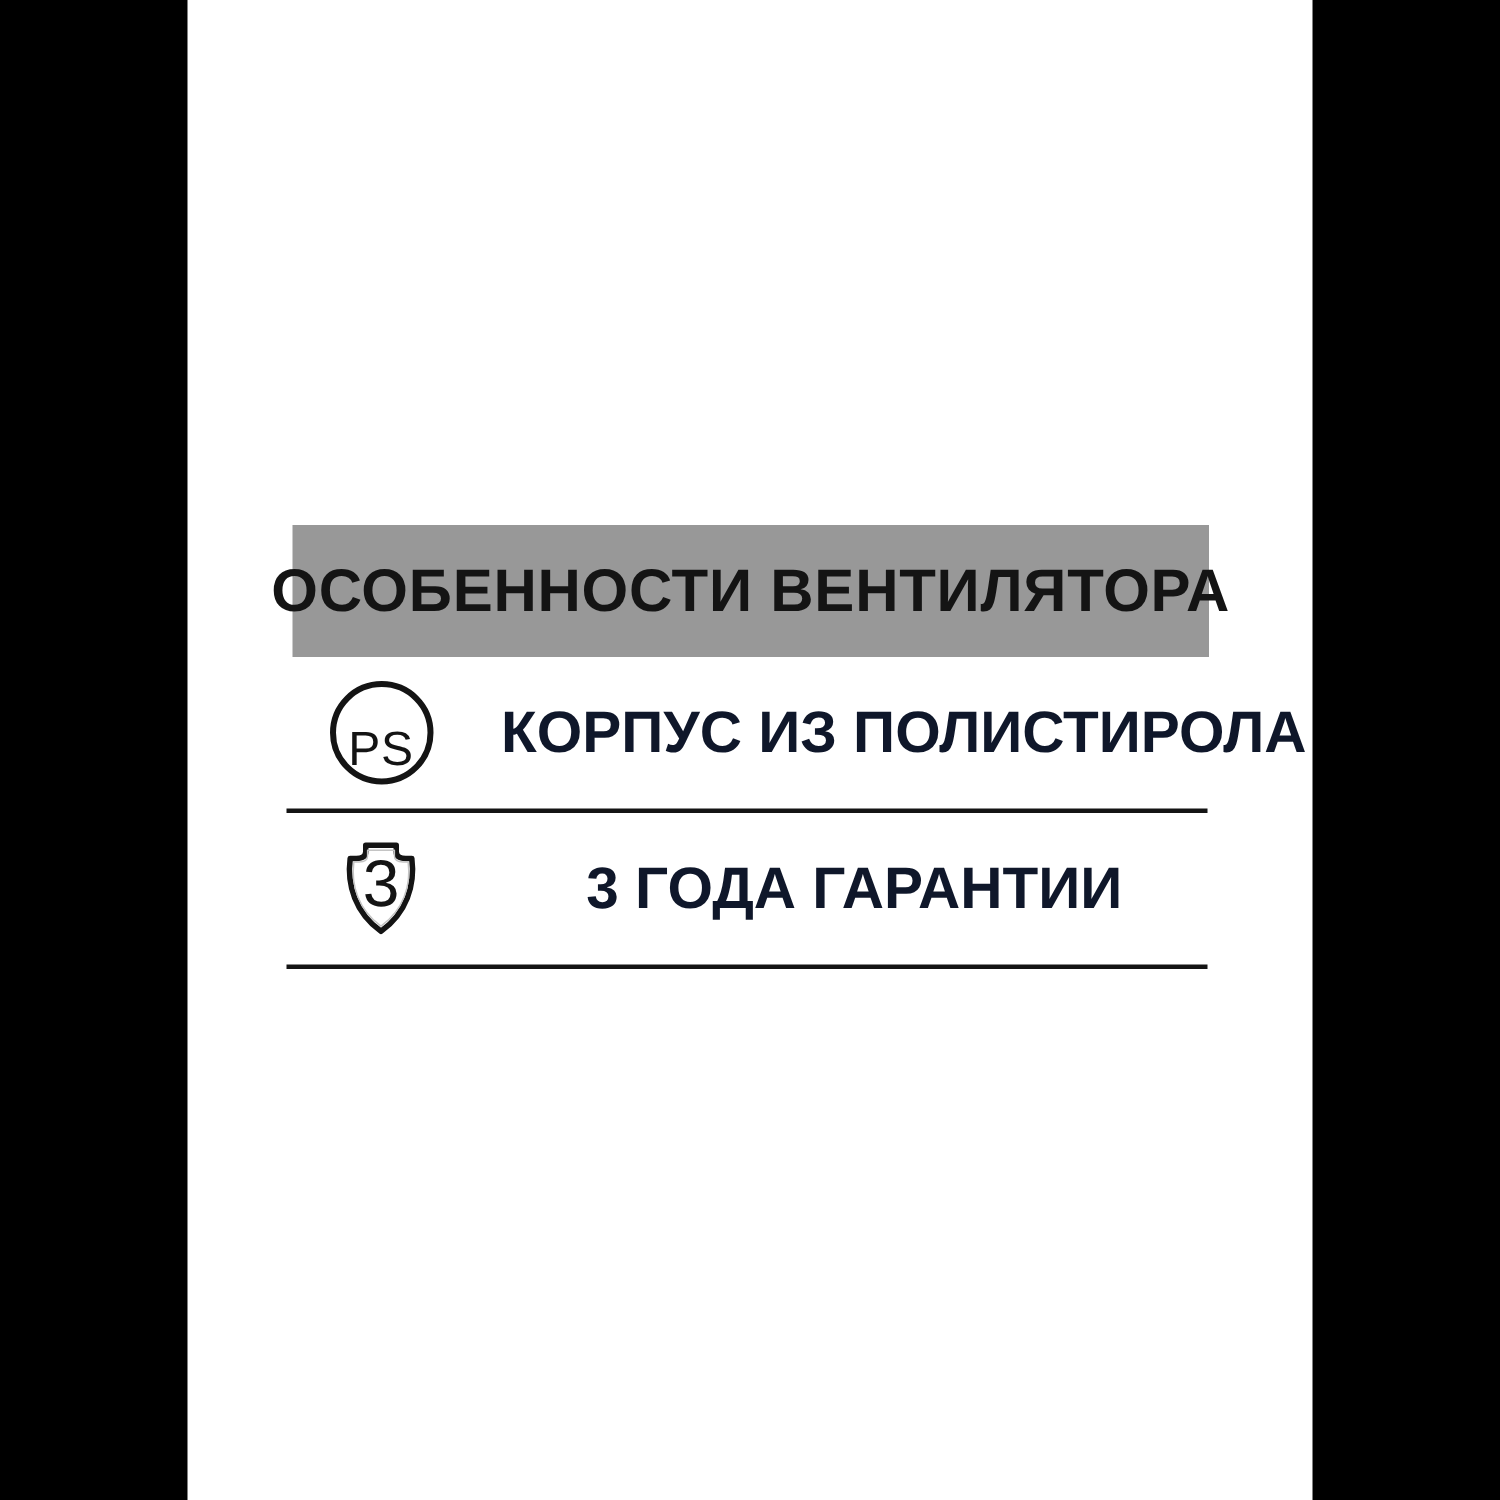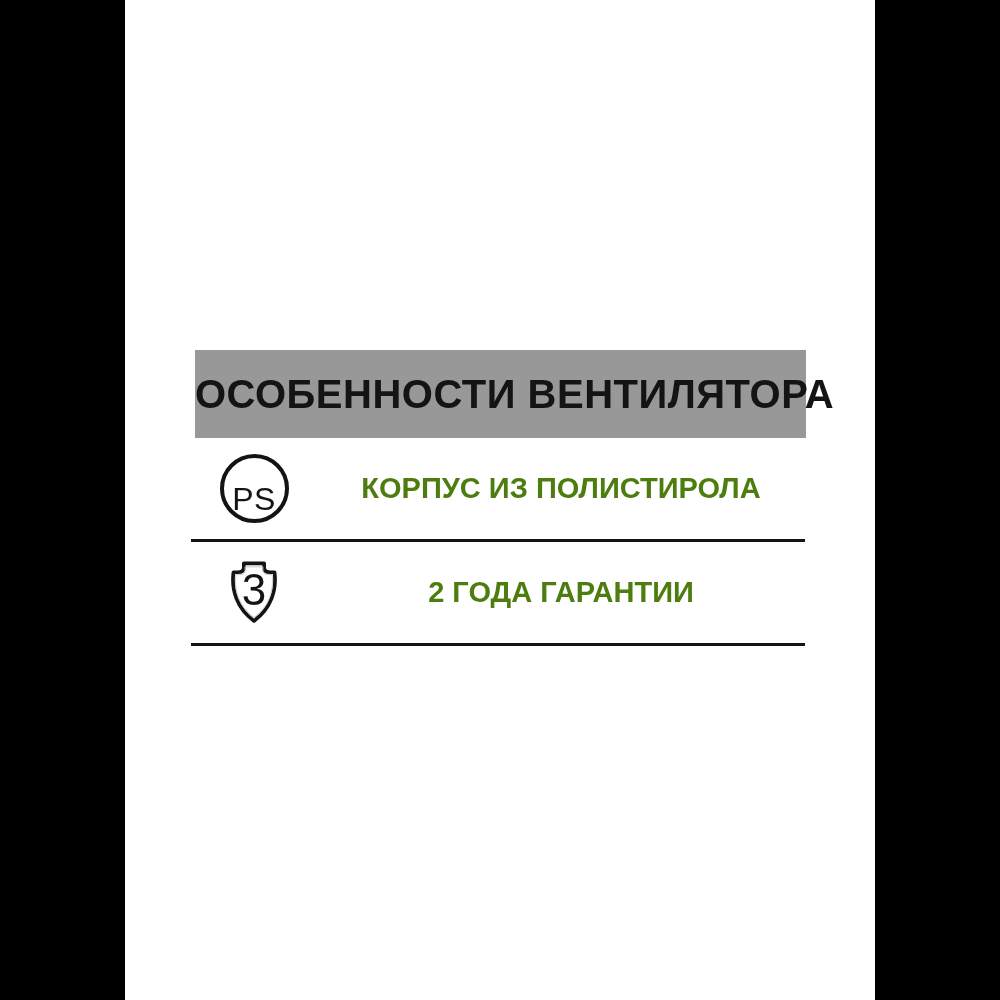--- a/index.html
+++ b/index.html
@@ -25,20 +25,21 @@
   }
   .header-bar {
     position: absolute;
     left: 70px;               
     top: 350px;
     width: 611px;
     height: 88px;
     background: #989898;
     display: flex;
     align-items: center;
+    justify-content: center;
   }
   .header-bar h1 {
     margin: 0;
     font-size: 40px;
     font-weight: 700;
     color: #141414;
     letter-spacing: 0.5px;
     white-space: nowrap;
   }
   .features {
@@ -59,24 +60,25 @@
     flex: 0 0 126px;
     display: flex;
     align-items: center;
     justify-content: center;
   }
   .label-col {
     flex: 1;
     text-align: center;
   }
   .feature-label {
-    font-size: 29px;
+    font-size: 39px;
     font-weight: 700;
-    color: #4d7c0f;
+    color: #0f172a;
     white-space: nowrap;
+    margin-left: 17px;
   }
   
   .ps-circle {
     box-sizing: border-box;
     width: 69px;
     height: 69px;
     border: 4px solid #141414;
     border-radius: 50%;
     display: flex;
     align-items: flex-end;
@@ -139,19 +141,19 @@
         <div class="icon-col">
           <div class="shield-wrap">
             <svg width="62" height="68" viewBox="0 0 64 70">
               <path d="M21.5 4.5 H42.5 V9 C42.5 12.1 44.8 13.6 49 13.6 H53.2 C55.6 32 49.6 51 32 63.8 C14.4 51 8.4 32 10.8 13.6 H15 C19.2 13.6 21.5 12.1 21.5 9 Z" fill="#ffffff" stroke="#141414" stroke-width="3.8" stroke-linejoin="round"></path>
               <path d="M21.5 4.5 H42.5 V9 C42.5 12.1 44.8 13.6 49 13.6 H53.2 C55.6 32 49.6 51 32 63.8 C14.4 51 8.4 32 10.8 13.6 H15 C19.2 13.6 21.5 12.1 21.5 9 Z" fill="none" stroke="#c4c4c4" stroke-width="1.1" stroke-linejoin="round" transform="translate(32 34) scale(0.88) translate(-32 -34)"></path>
             </svg>
             <span class="shield-num">3</span>
           </div>
         </div>
         <div class="label-col">
-          <span class="feature-label">2 ГОДА ГАРАНТИИ</span>
+          <span class="feature-label">3 ГОДА ГАРАНТИИ</span>
         </div>
       </div>
 
     </div>
   </div>
 </div>
 
 </body></html>

